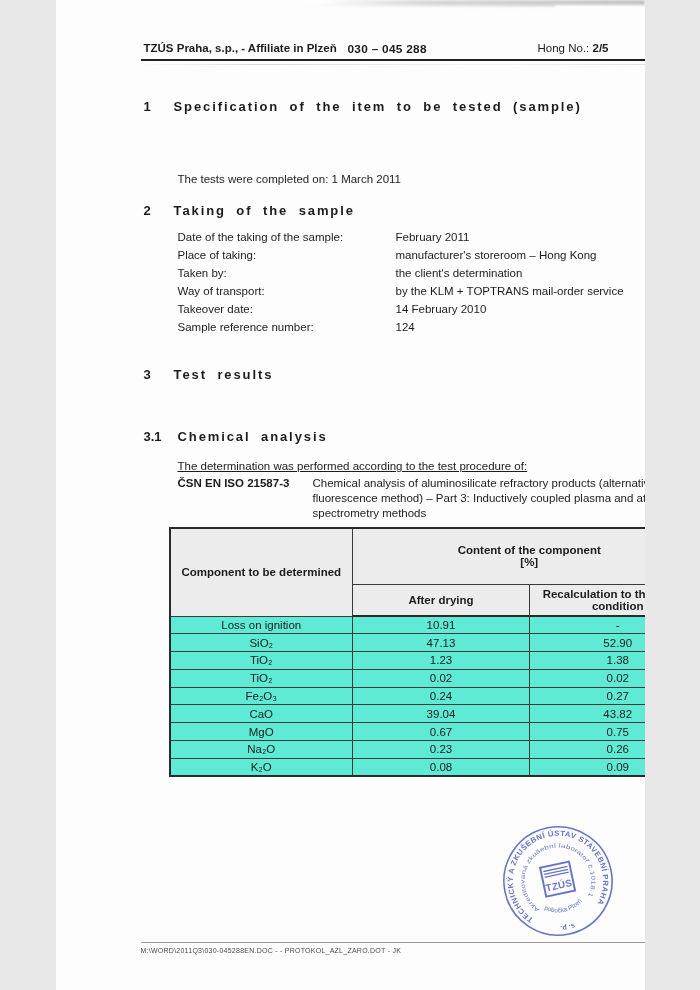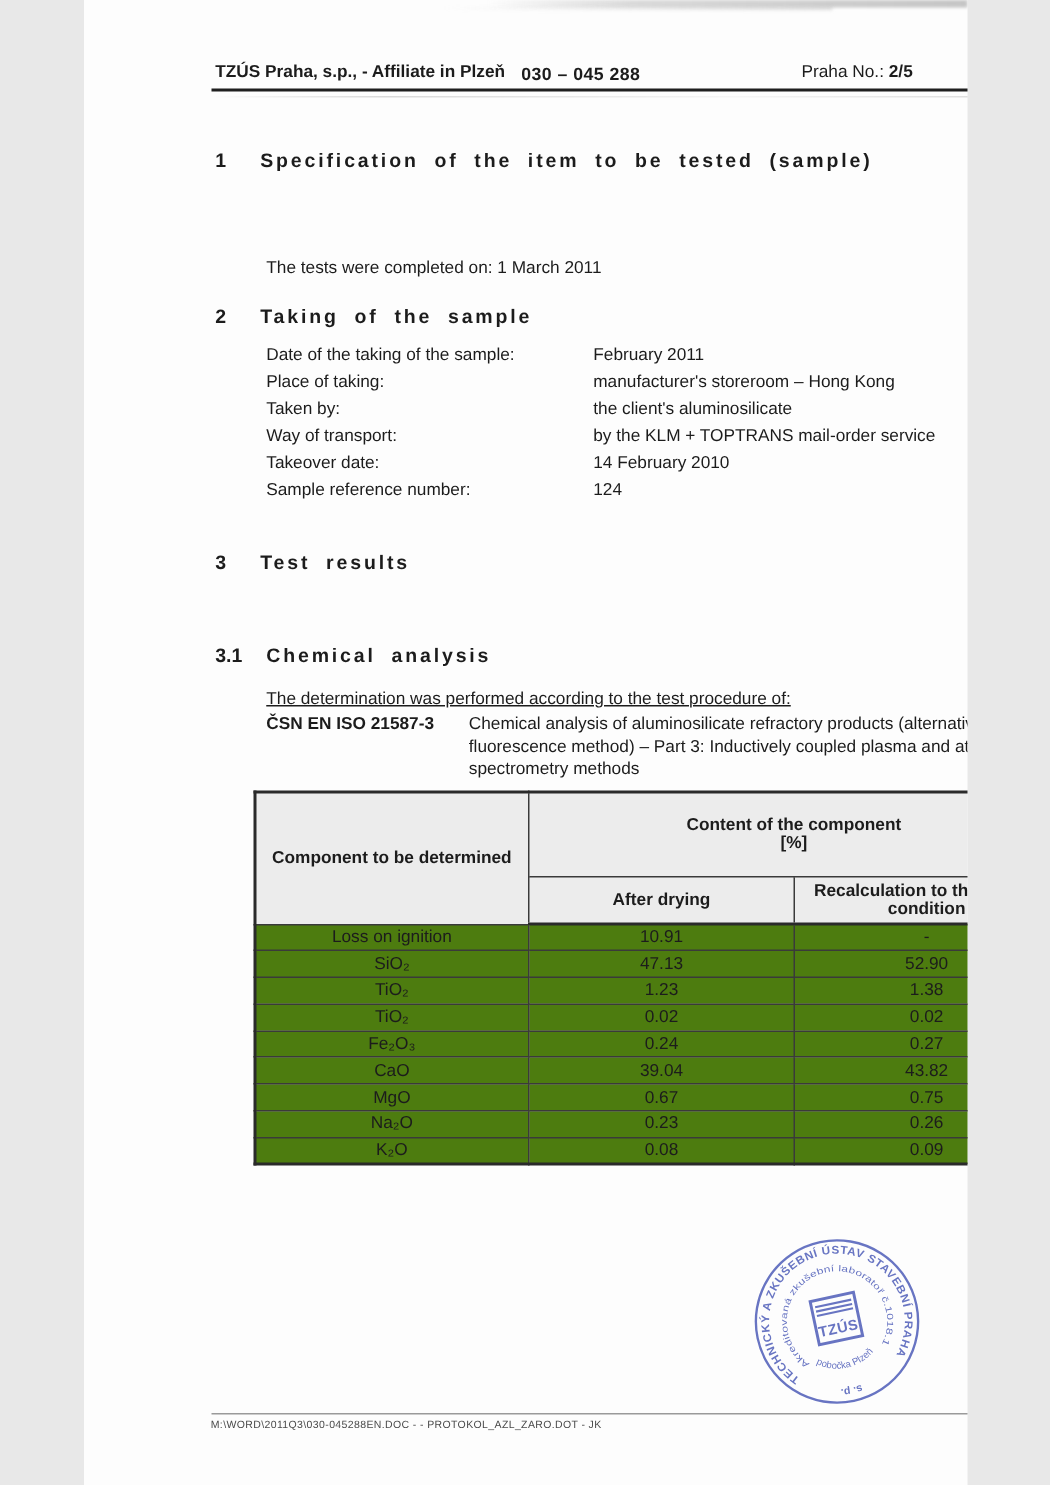--- a/index.html
+++ b/index.html
@@ -61,60 +61,60 @@
   table.chem col.c3 { width: 177px; }
   table.chem th, table.chem td {
     border: 1px solid #3a3a3a; text-align: center; vertical-align: middle;
     font-weight: normal; padding: 0 4px;
   }
   table.chem { border: 2px solid #2a2a2a; }
   table.chem thead th { background: #ececec; font-weight: bold; }
   table.chem thead tr.top th { height: 56px; }
   table.chem thead tr.sub th { height: 32px; border-bottom: 2px solid #2a2a2a; }
   table.chem tbody tr { height: 17.8px; }
-  table.chem tbody td { background: #4d7c0f; text-align: center; }
+  table.chem tbody td { background: #5eead4; text-align: center; }
 
   
   .stamp { position: absolute; left: 443px; top: 822px; opacity: .8; }
 
   
   .ftr-rule { position: absolute; left: 85px; top: 942px; width: 582px; height: 1px; background: #9a9a9a; }
   .ftr-text { position: absolute; left: 85px; top: 947px; font-size: 7px; color: #4a4a4a; letter-spacing: .25px; }
 </style>
 </head>
 <body>
 
 <div class="page">
 
   <div class="smudge1"></div>
   <div class="smudge2"></div>
 
   <div class="hdr-org">TZÚS Praha, s.p., - Affiliate in Plzeň</div>
   <div class="hdr-num">030 – 045 288</div>
-  <div class="hdr-page"><span>Praha No.: </span><b>2/5</b></div>
+  <div class="hdr-page"><span>Hong No.: </span><b>2/5</b></div>
   <div class="hdr-rule"></div>
   <div class="hdr-rule-shadow"></div>
 
   <div class="sec-head" style="left:88px; top:99px;">
     <span class="sec-num">1</span>
     <span class="sec-title">Specification of the item to be tested (sample)</span>
   </div>
   <div class="body-text completed">The tests were completed on: 1 March 2011</div>
 
   <div class="sec-head" style="left:88px; top:203px;">
     <span class="sec-num">2</span>
     <span class="sec-title">Taking of the sample</span>
   </div>
   <div class="fields">
     <span>Date of the taking of the sample:</span>
       <span>February 2011</span>
     <span>Place of taking:</span>
       <span>manufacturer's storeroom – Hong Kong</span>
     <span>Taken by:</span>
-      <span>the client's aluminosilicate</span>
+      <span>the client's determination</span>
     <span>Way of transport:</span>
       <span>by the KLM + TOPTRANS mail-order service</span>
     <span>Takeover date:</span>
       <span>14 February 2010</span>
     <span>Sample reference number:</span>
       <span>124</span>
   </div>
 
   <div class="sec-head" style="left:88px; top:367px;">
     <span class="sec-num">3</span>

